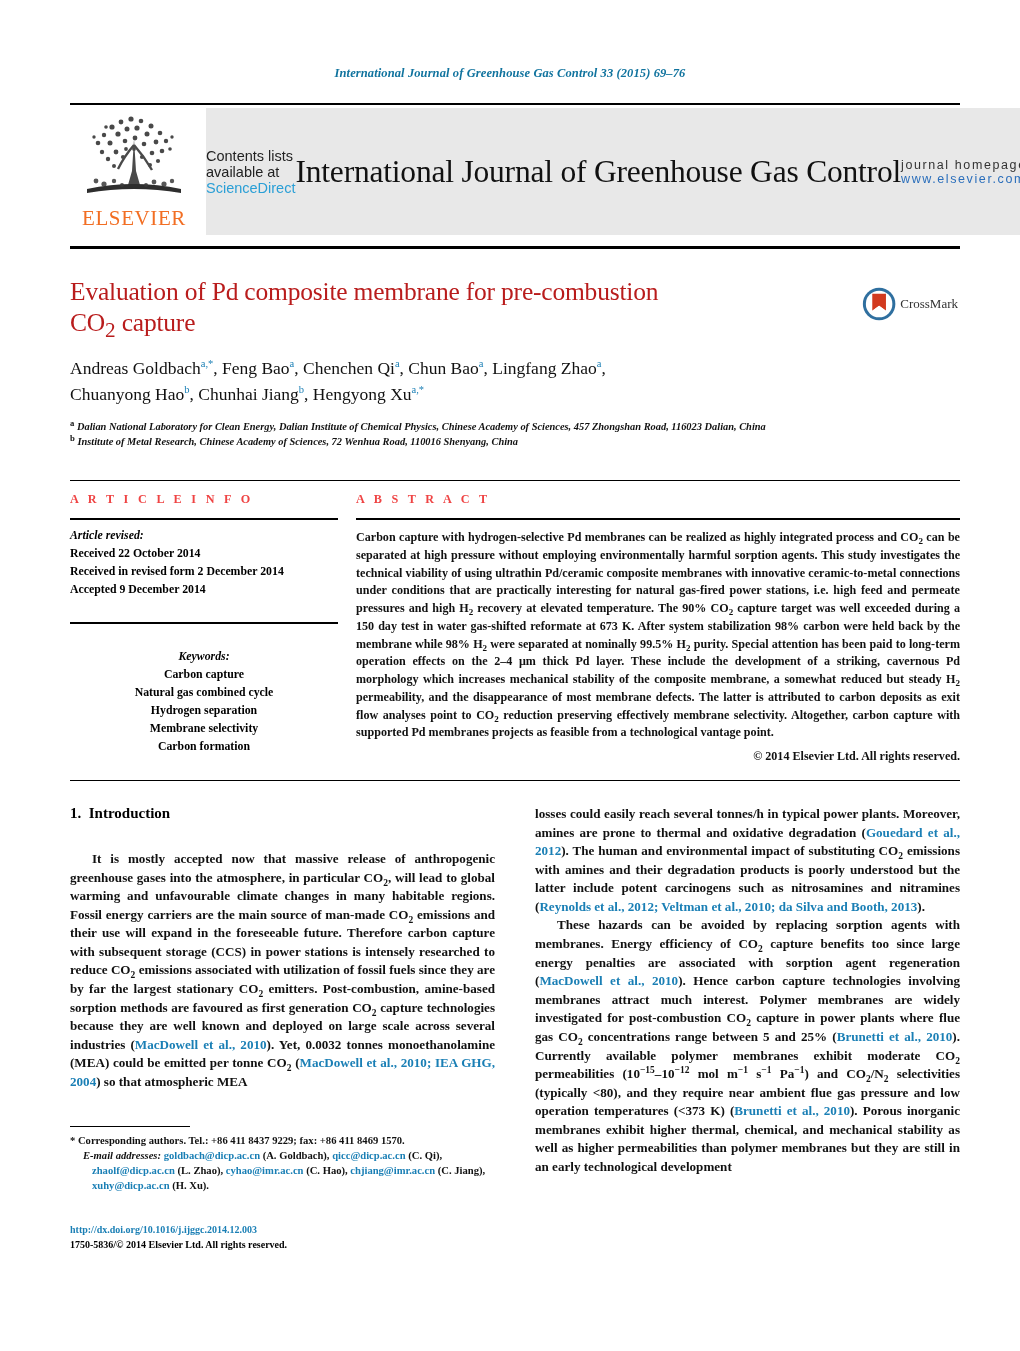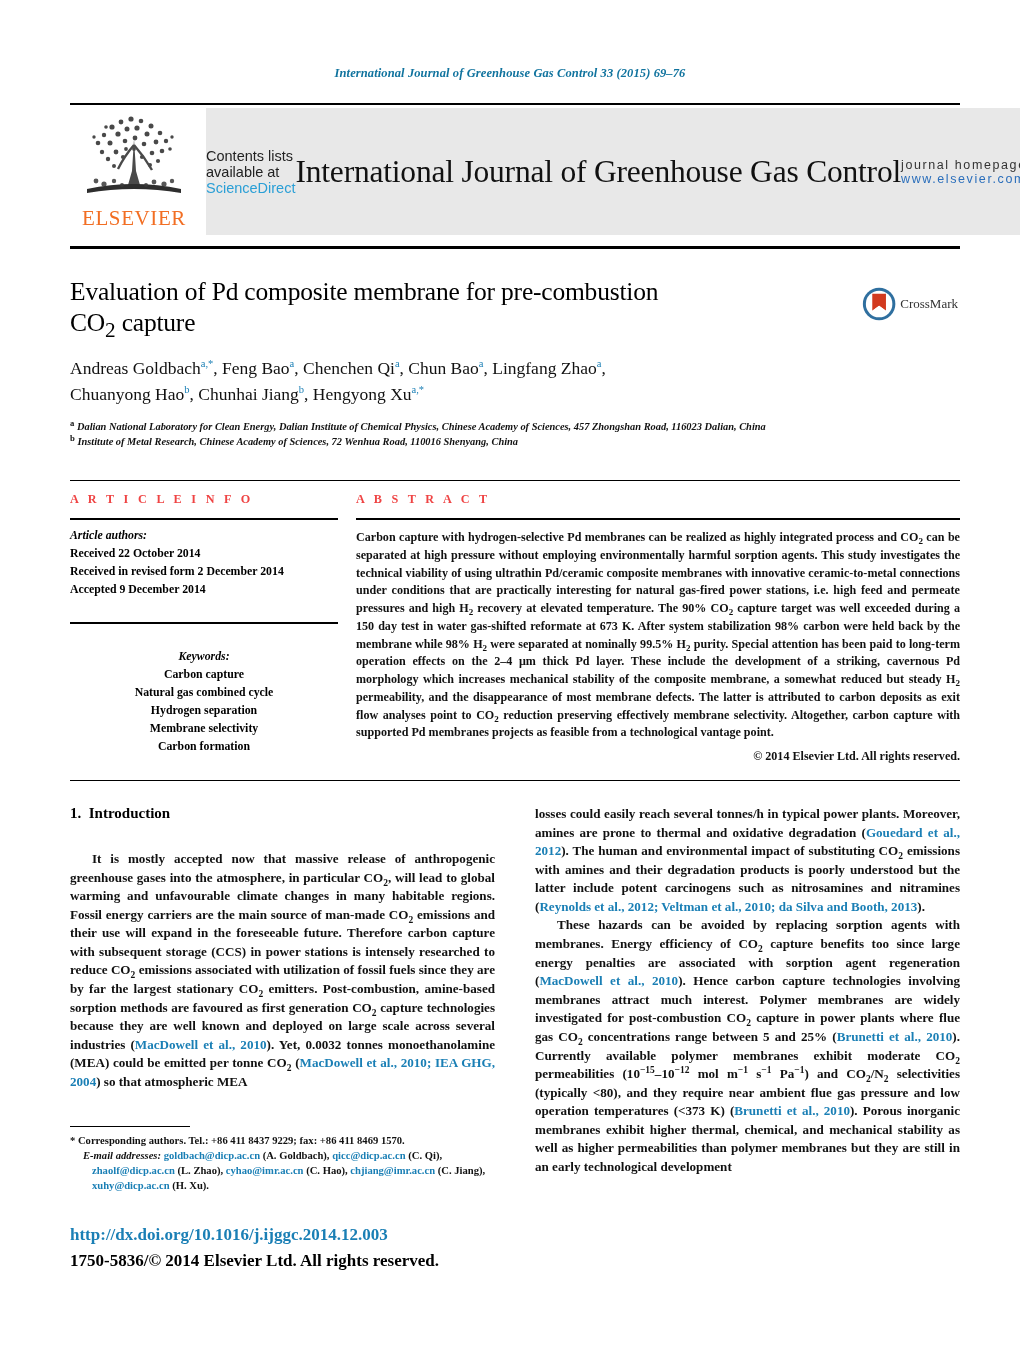--- a/index.html
+++ b/index.html
@@ -177,21 +177,21 @@
     position: absolute;
     top: 276px;
     left: 70px;
     width: 780px;
   }
   .article-title {
     font-family: "Liberation Serif", serif;
     font-size: 25.5px;
     line-height: 1.22;
     font-weight: normal;
-    color: #000000;
+    color: #b91c1c;
     margin: 0;
     letter-spacing: -0.2px;
   }
   .authors {
     margin-top: 18px;
     font-family: "Liberation Serif", serif;
     font-size: 17.5px;
     line-height: 1.45;
     color: #111;
   }
@@ -338,21 +338,21 @@
     color: #111;
   }
   .fn-text .ital { font-style: italic; }
   .fn-indent { padding-left: 13px; text-indent: -13px; }
 
   .doi-block {
     position: absolute;
     left: 70px;
     top: 1222px;
     width: 500px;
-    font-size: 17px;
+    font-size: 10px;
     line-height: 1.5;
     font-weight: bold;
   }
   .doi-link { color: #1a7fb5; }
 </style>
 </head>
 <body>
 
 <div class="page">
 
@@ -479,21 +479,21 @@
   </div>
 
   <div class="thick-rule" style="top:480px;border-top-width:1px;"></div>
 
   <div class="info-abstract">
 
     <div class="col-info">
       <div class="sec-head">A R T I C L E   I N F O</div>
       <div class="rule-1"></div>
       <div class="info-group">
-        <div class="info-label">Article authors:</div>
+        <div class="info-label">Article revised:</div>
         <div class="info-line">Received 22 October 2014</div>
         <div class="info-line">Received in revised form 2 December 2014</div>
         <div class="info-line">Accepted 9 December 2014</div>
       </div>
       <div class="rule-1 kw-group">
         <div class="info-label">Keywords:</div>
         <div class="info-line">Carbon capture</div>
         <div class="info-line">Natural gas combined cycle</div>
         <div class="info-line">Hydrogen separation</div>
         <div class="info-line">Membrane selectivity</div>

